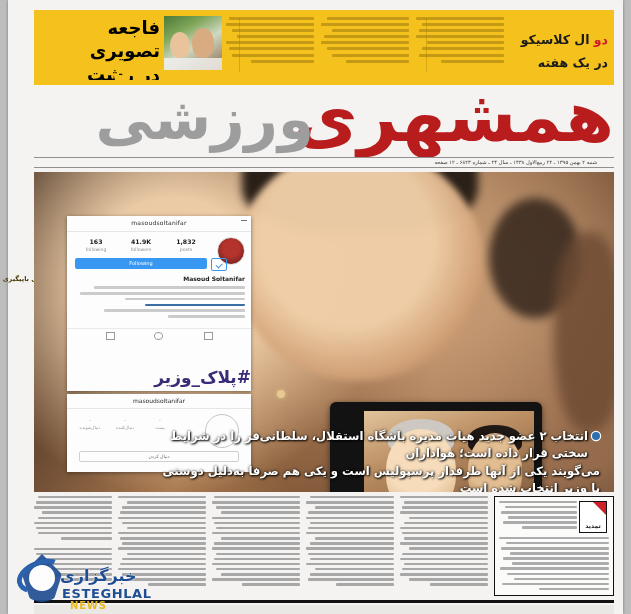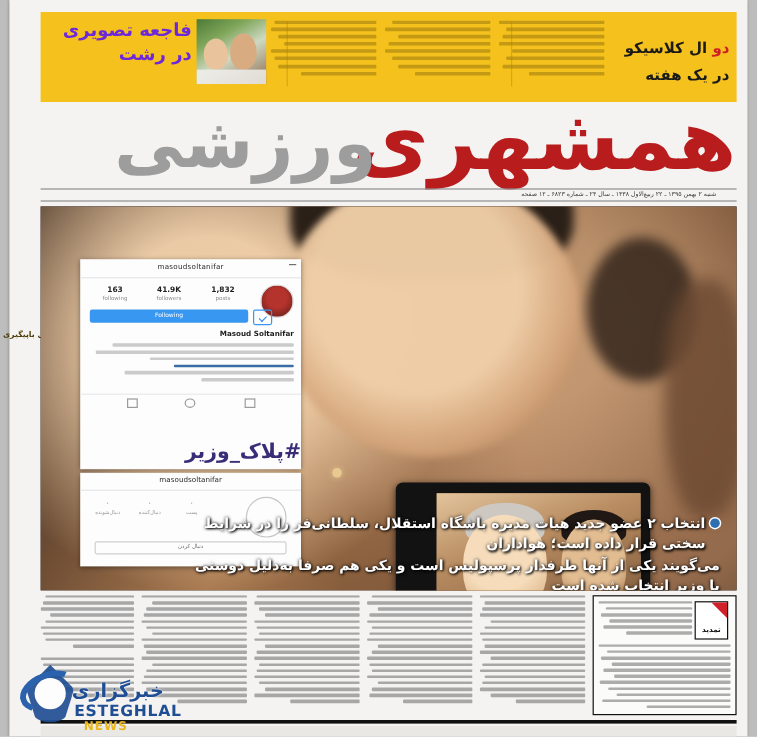--- a/index.html
+++ b/index.html
@@ -33,21 +33,21 @@
   
   .ts-left{position:absolute;left:6px;top:6px;width:182px;height:58px;direction:rtl;}
   .ts-photo{position:absolute;right:0;top:0;width:58px;height:54px;overflow:hidden;
             background:linear-gradient(150deg,#4d7a36 0%,#7fa65a 28%,#cfd9c2 55%,#8c6a4e 100%);}
   .ts-photo .f1{position:absolute;left:6px;top:16px;width:20px;height:26px;border-radius:50% 50% 45% 45%;
                 background:#e9c39c;}
   .ts-photo .f2{position:absolute;left:28px;top:12px;width:22px;height:30px;border-radius:50% 50% 45% 45%;
                 background:#d9ab80;}
   .ts-photo .w1{position:absolute;left:0;bottom:0;width:58px;height:12px;background:#f0efec;opacity:.85;}
   .ts-ltxt{position:absolute;right:62px;top:0;width:118px;text-align:right;}
-  .ts-ltxt .h{font-size:15px;font-weight:bold;color:#6d28d9;line-height:1.3;letter-spacing:-.4px;}
+  .ts-ltxt .h{font-size:18px;font-weight:bold;color:#000000;line-height:1.3;letter-spacing:-.4px;}
   .ts-ltxt .sub{margin-top:3px;font-size:6.5px;color:#4a3c08;line-height:1.45;font-weight:bold;}
   .ts-notch{position:absolute;left:106px;top:75px;width:16px;height:9px;background:#f5c11c;
             border-radius:0 0 8px 8px;}
 
   
   .masthead{position:absolute;left:26px;top:86px;width:580px;height:66px;}
   .mh-red{position:absolute;right:0;top:0;width:300px;height:64px;color:#b91c1c;
           font-size:70px;font-weight:bold;line-height:62px;text-align:right;direction:rtl;
           letter-spacing:-2px;white-space:nowrap;}
   .mh-gray{position:absolute;right:300px;top:4px;width:245px;height:60px;color:#9d9d9d;

